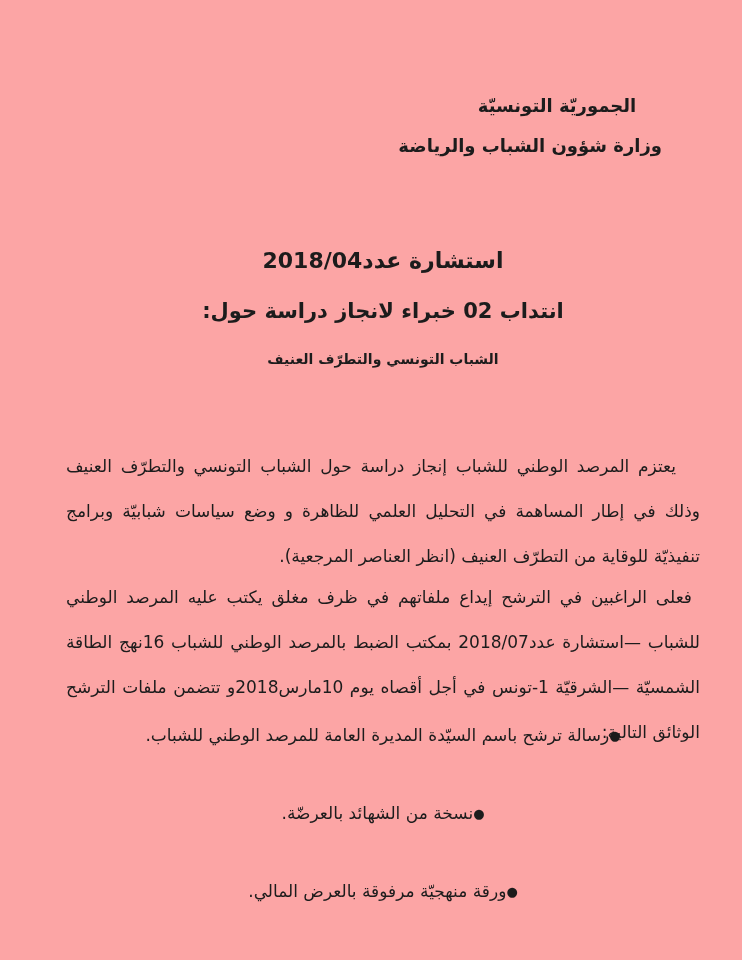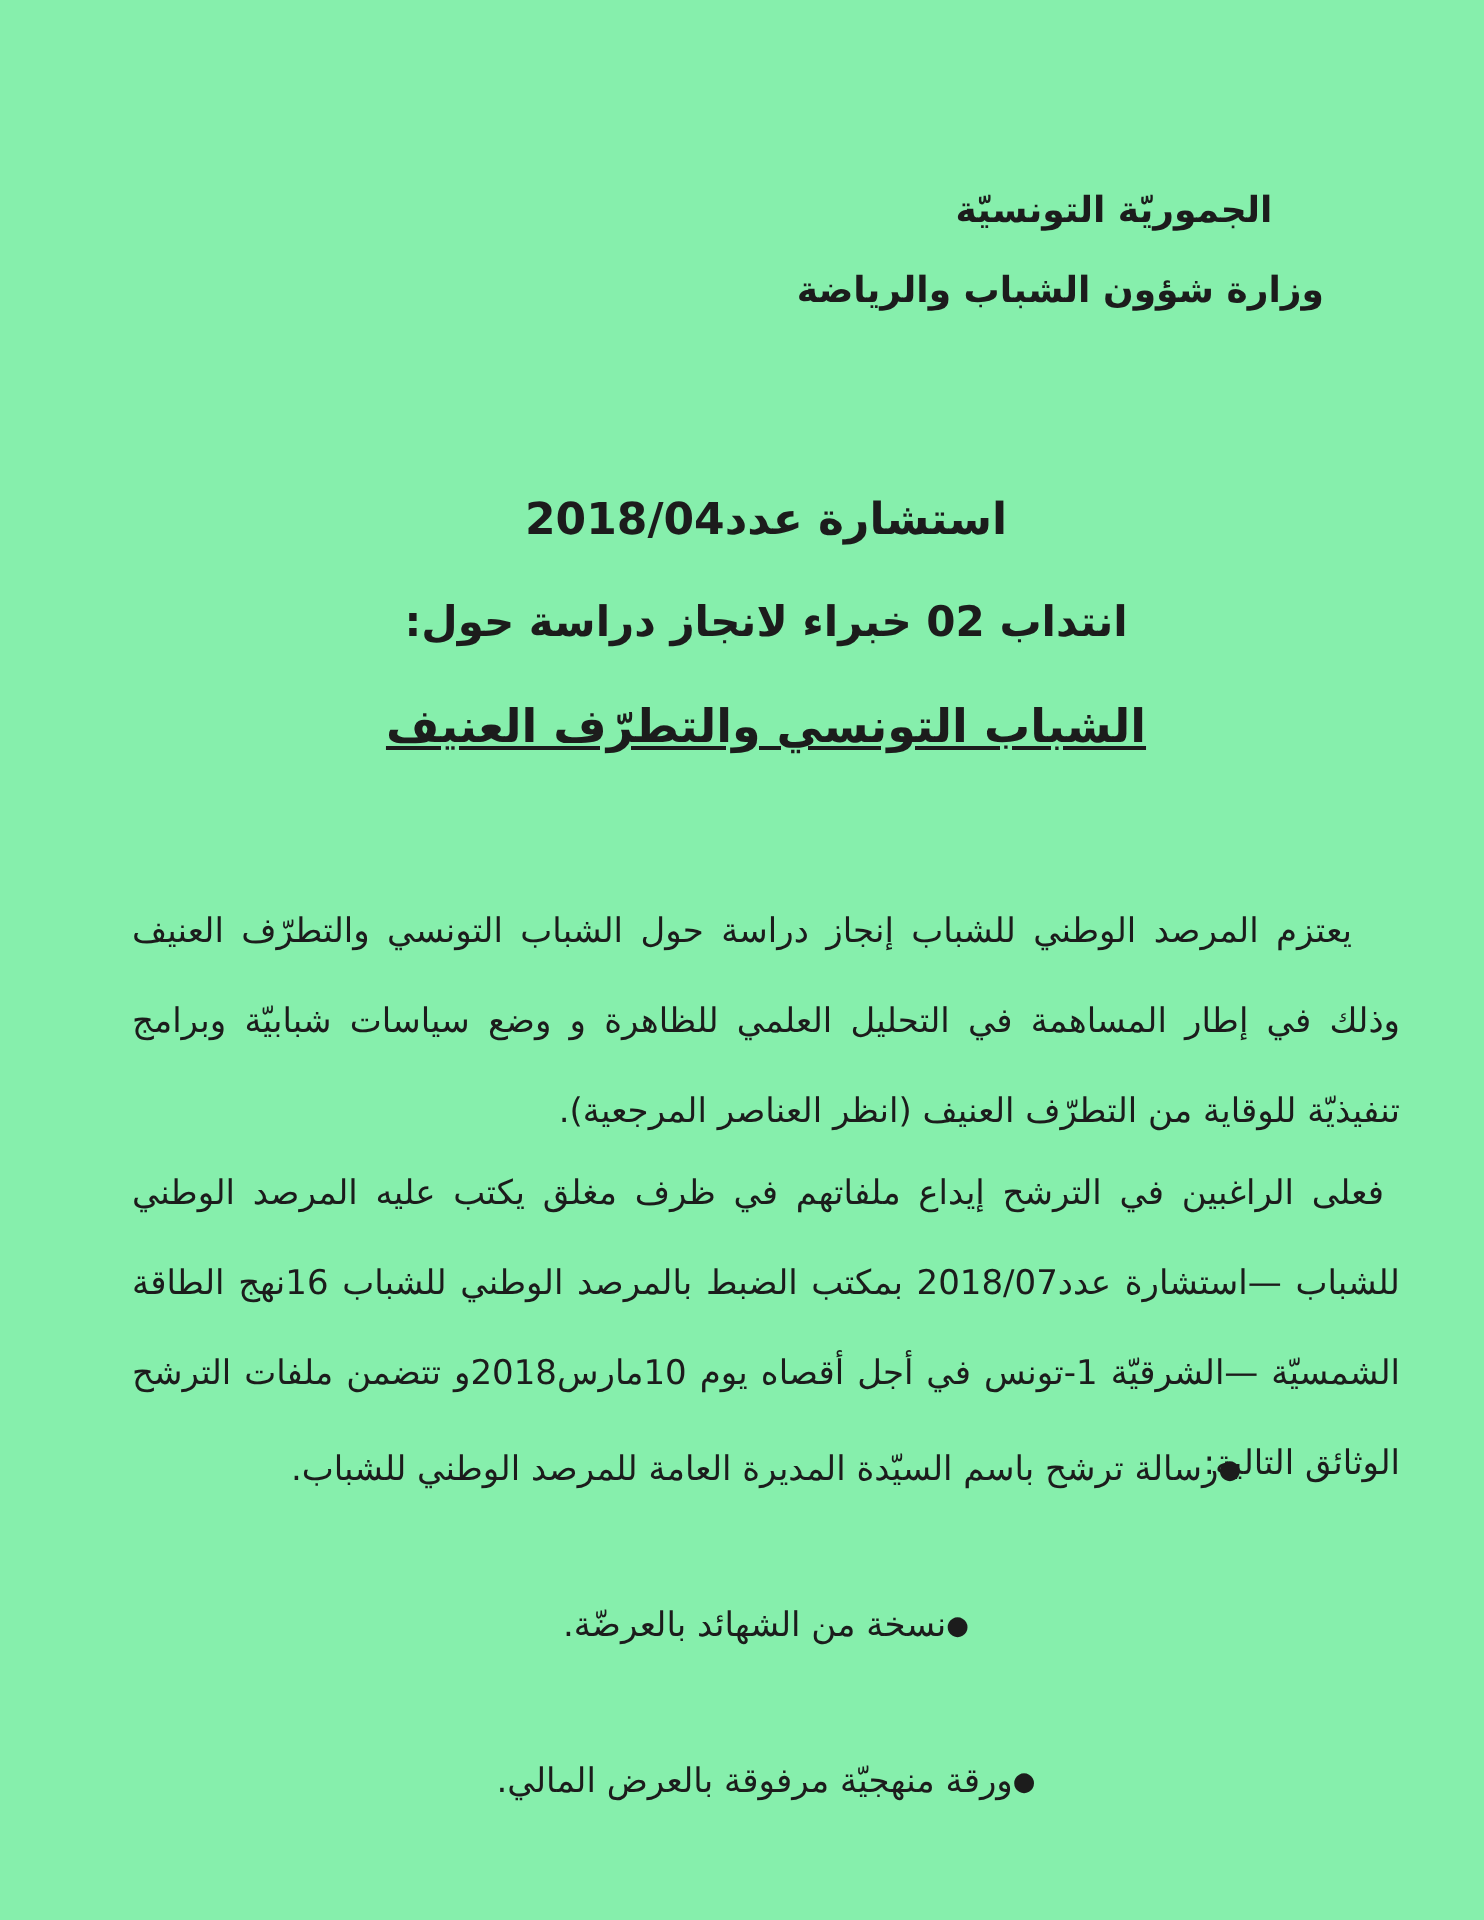--- a/index.html
+++ b/index.html
@@ -6,21 +6,21 @@
     margin: 0;
     padding: 0;
     background: #e9e9e9;
     font-family: "DejaVu Sans", sans-serif;
   }
   .page {
     position: relative;
     width: 742px;
     height: 960px;
     margin: 0 auto;
-    background: #86efac;
+    background: #fca5a5;
     color: #1c1c1c;
     direction: rtl;
     overflow: hidden;
   }
   
   .letterhead {
     position: absolute;
     top: 86px;
     left: 452px;
     width: 210px;
@@ -34,21 +34,21 @@
   .title-line {
     position: absolute;
     left: 66px;
     width: 634px;
     text-align: center;
     font-weight: 700;
     white-space: nowrap;
   }
   .title-1 { top: 248px; font-size: 22px; text-align: center; }
   .title-2 { top: 299px; font-size: 21px; }
-  .title-3 { top: 351px; font-size: 23px; text-decoration: underline; }
+  .title-3 { top: 351px; font-size: 14px; }
   
   .para {
     position: absolute;
     right: 42px;
     width: 634px;
     font-size: 17px;
     line-height: 45px;
     text-align: justify;
     text-justify: inter-word;
   }

